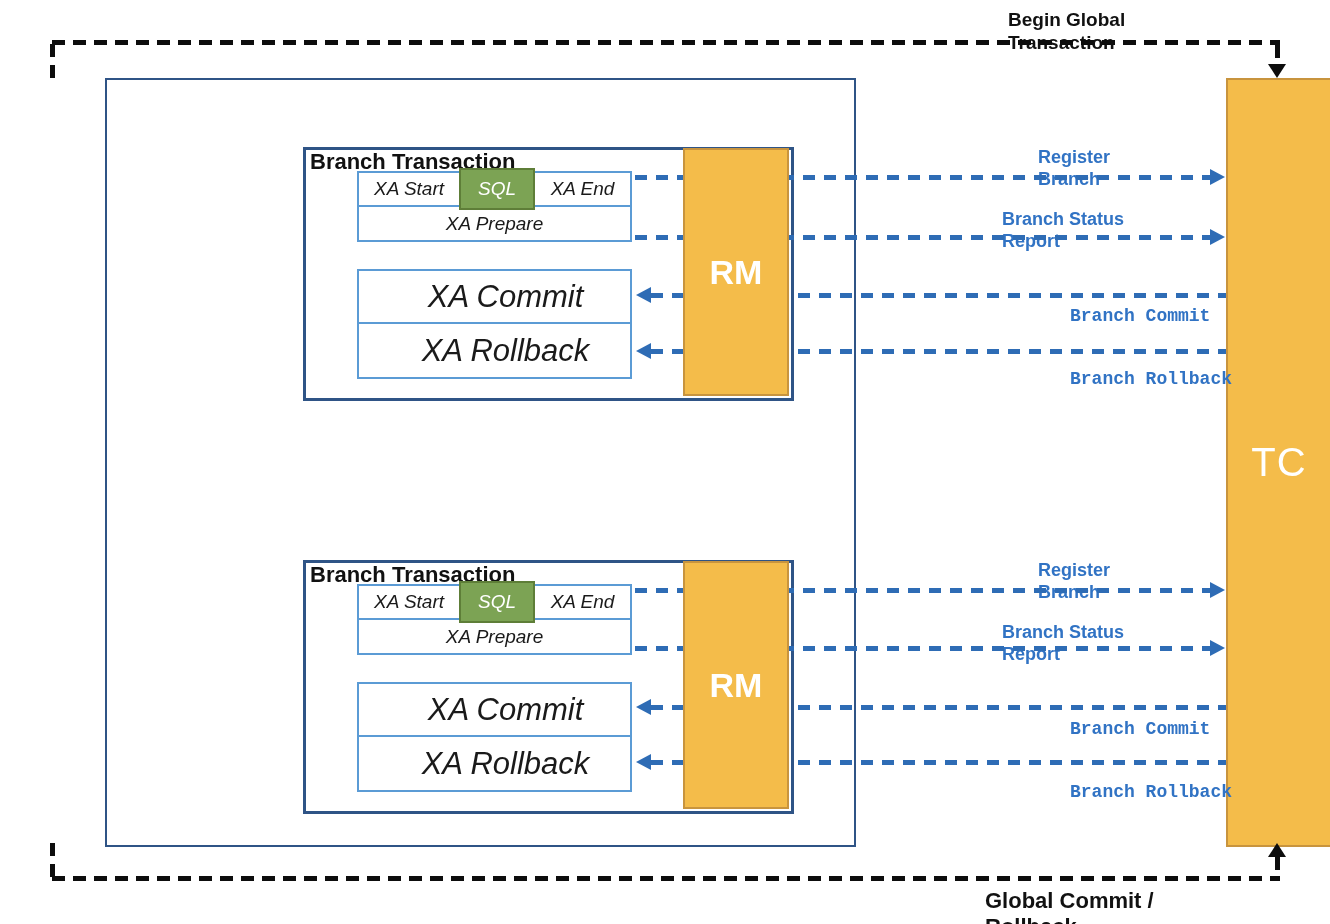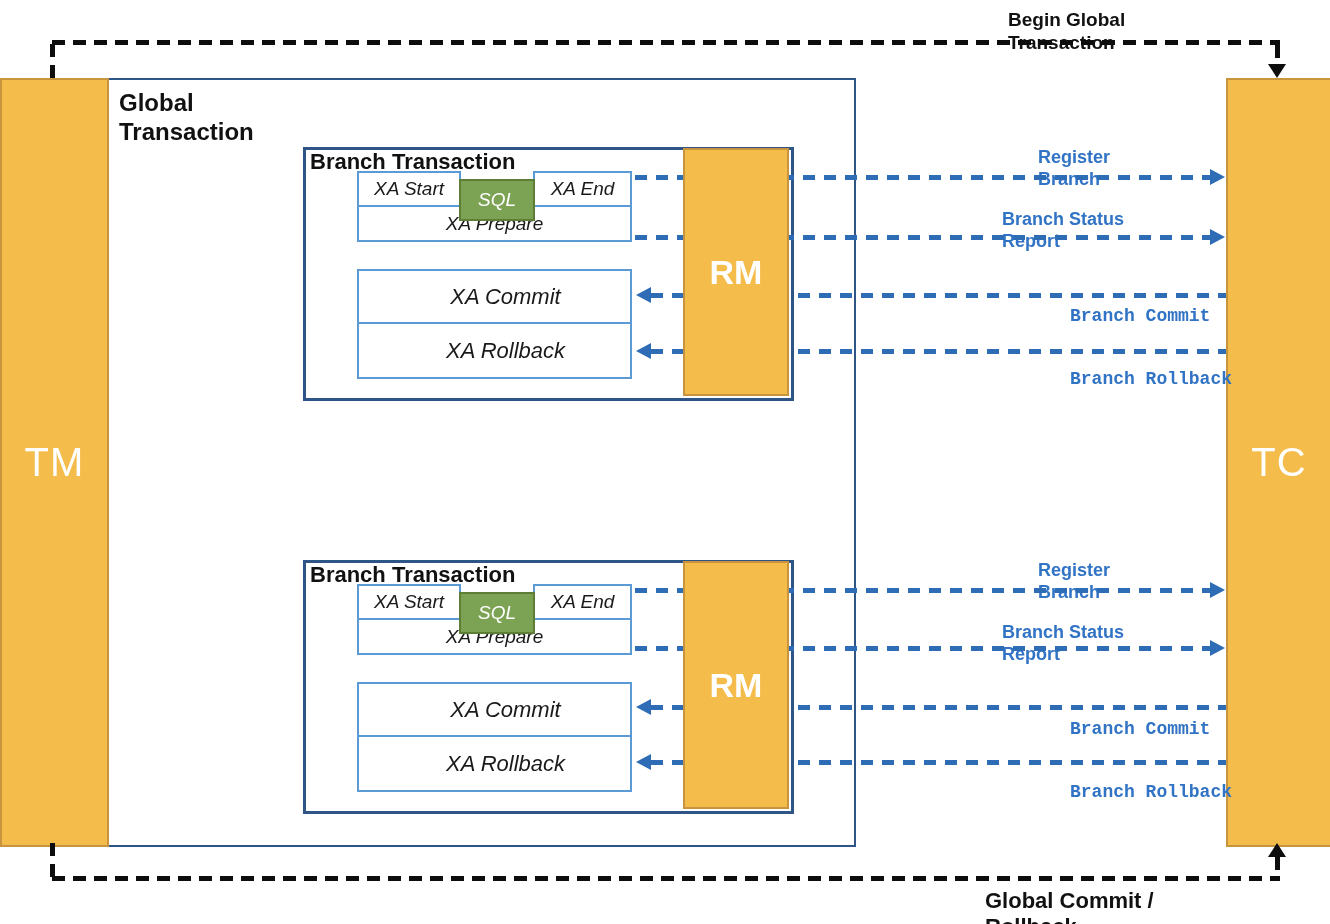--- a/index.html
+++ b/index.html
@@ -28,25 +28,25 @@
   }
   .box-title { position:absolute; z-index:2; font-weight:bold; color:#111111; }
 
   
   .step {
     position:absolute; z-index:2; background:#ffffff;
     border:2px solid var(--box_border_light,#5B9BD5);
     display:flex; align-items:center; justify-content:center;
     font-style:italic; color:#1a1a1a; font-size:19px; box-sizing:border-box;
   }
-  .step.big { font-size:22px;padding-left:22px; }
+  .step.big { font-size:31px;padding-left:22px; }
   .step.sql {
     background:var(--sql_green,#7CA354);
     border:2px solid var(--sql_border,#5E7E38);
-    color:#ffffff; z-index:3;margin-top:11px;
+    color:#ffffff; z-index:3;
   }
 
   .rm {
     position:absolute; z-index:5;
     background:var(--pillar_orange,#F4BC4A);
     border:2px solid var(--pillar_border,#C8943E);
     color:#ffffff; display:flex; align-items:center; justify-content:center;
     font-size:34px; font-weight:bold; box-sizing:border-box;
   }
 
@@ -94,25 +94,21 @@
   .flow-label {
     position:absolute; z-index:6; color:#111111; font-weight:bold;
   }
 </style>
 </head>
 <body>
 
 <div id="canvas">
 
   <div class="global-box" style="left:105px; top:78px; width:747px; height:765px;"></div>
-  <div class="box-title" style="left:119px; top:88px; width:150px; font-size:24px; line-height:29px;">Global Transaction</div>
 
-  <div class="pillar" style="left:0px; top:78px; width:105px; height:765px;">
-    <span>TM</span>
-  </div>
   <div class="pillar" style="left:1226px; top:78px; width:102px; height:765px;">
     <span>TC</span>
   </div>
 
   <div class="branch-box" style="left:303px; top:147px; width:485px; height:248px;"></div>
   <div class="box-title" style="left:310px; top:149px; font-size:22px;">Branch Transaction</div>
 
   <div class="step" style="left:357px; top:171px; width:104px; height:36px;">XA Start</div>
   <div class="step sql" style="left:459px; top:168px; width:76px; height:42px;">SQL</div>
   <div class="step" style="left:533px; top:171px; width:99px; height:36px;">XA End</div>

